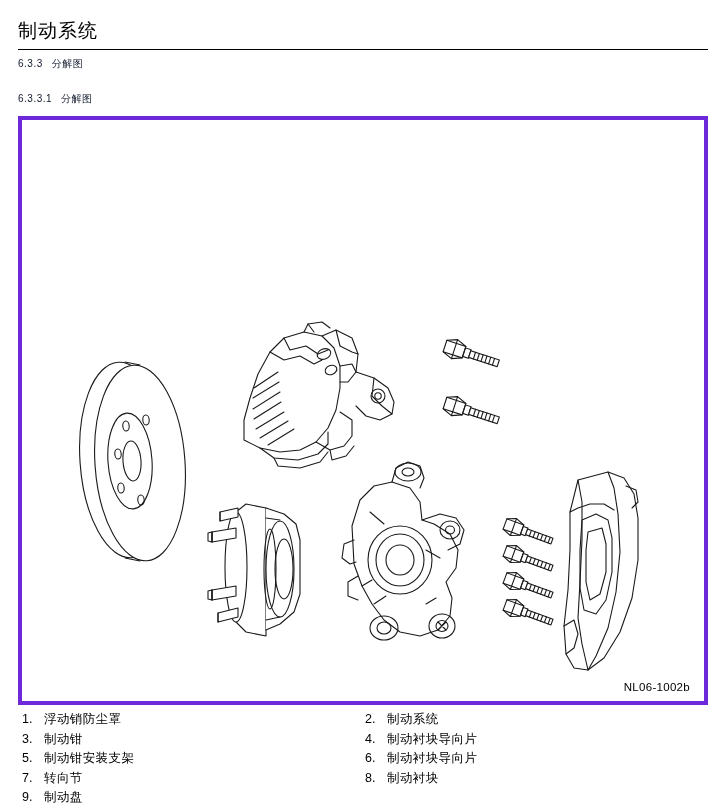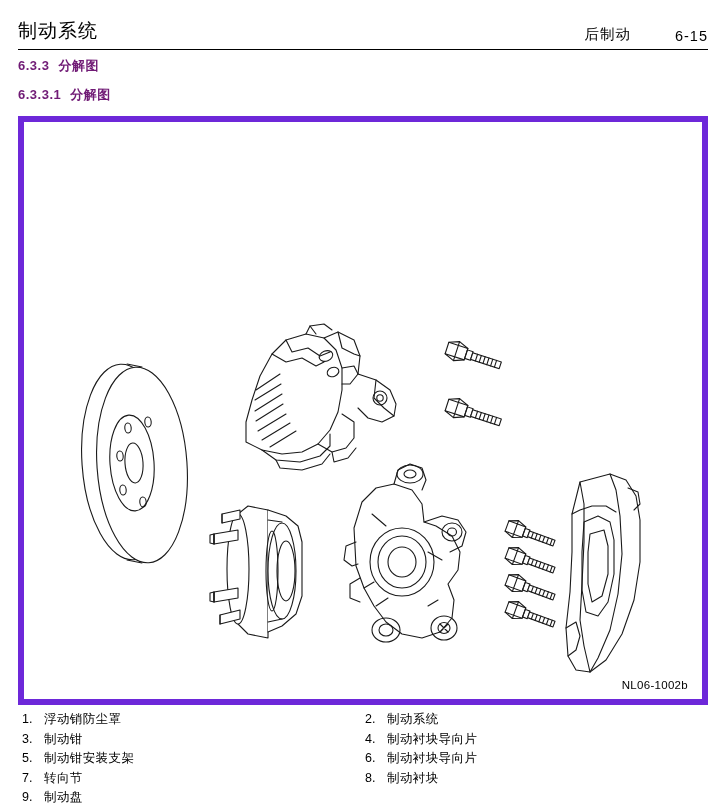--- a/index.html
+++ b/index.html
@@ -46,36 +46,36 @@
     font-size: 14.5px;
     letter-spacing: 1px;
   }
   .header-page {
     font-size: 14.5px;
   }
   
   .h-sec {
     position: absolute;
     left: 18px;
-    color: #701a75;
-    font-size: 13px;
+    color: #0f172a;
+    font-size: 10px;
     letter-spacing: 0.5px;
-    font-weight: bold;
+    font-weight: normal;
   }
   #heading-1 { top: 57px; }
-  #heading-2 { top: 86px; }
+  #heading-2 { top: 92px; }
   .h-num { margin-right: 9px; }
   
   .figure-box {
     position: absolute;
     left: 18px;
     top: 116px;
     width: 690px;
     height: 589px;
-    border: 6px solid #6d28d9;
+    border: 4px solid #6d28d9;
     box-sizing: border-box;
     background: #fff;
   }
   .figure-code {
     position: absolute;
     right: 14px;
     bottom: 8px;
     font-size: 11.5px;
     letter-spacing: 0.3px;
   }
@@ -110,24 +110,20 @@
     letter-spacing: 0.4px;
   }
 </style>
 </head>
 <body>
 
 <div class="page">
 
   <div class="header">
     <div class="header-left">制动系统</div>
-    <div class="header-right">
-      <span>后制动</span>
-      <span class="header-page">6-15</span>
-    </div>
   </div>
 
   <div class="h-sec" id="heading-1">
     <span class="h-num">6.3.3</span><span>分解图</span>
   </div>
   <div class="h-sec" id="heading-2">
     <span class="h-num">6.3.3.1</span><span>分解图</span>
   </div>
 
   <div class="figure-box">

